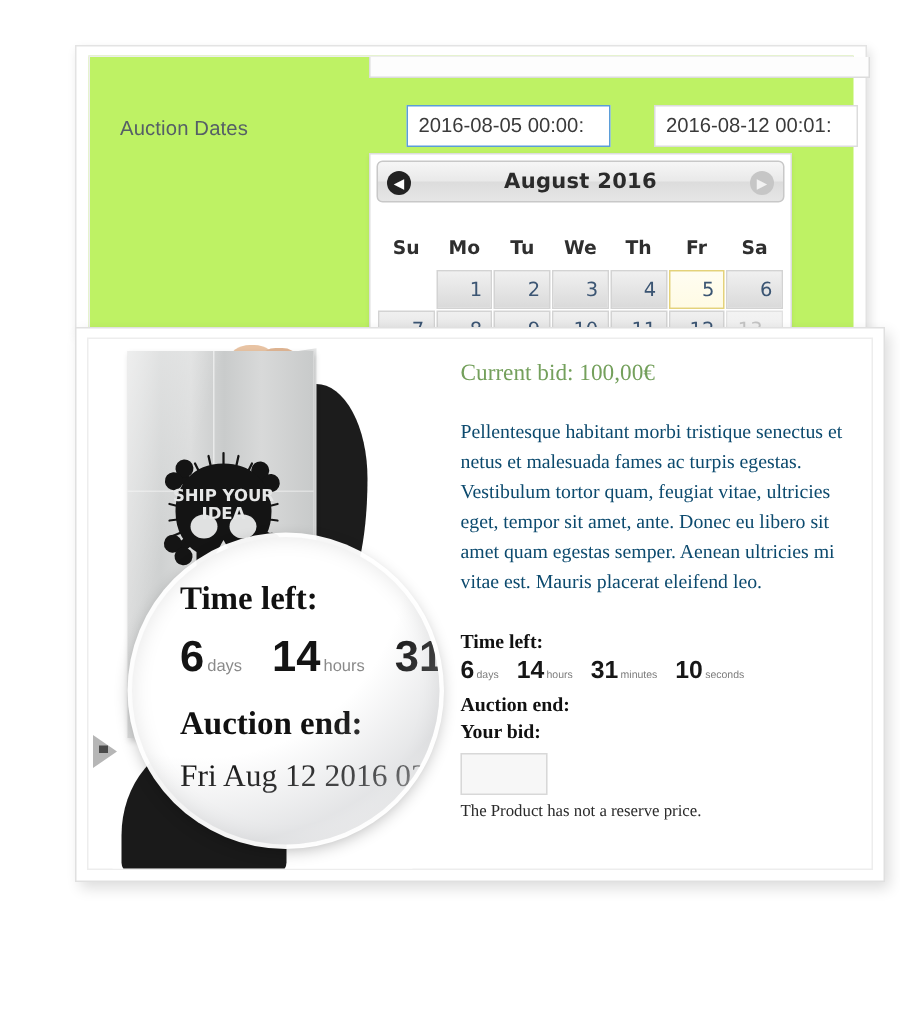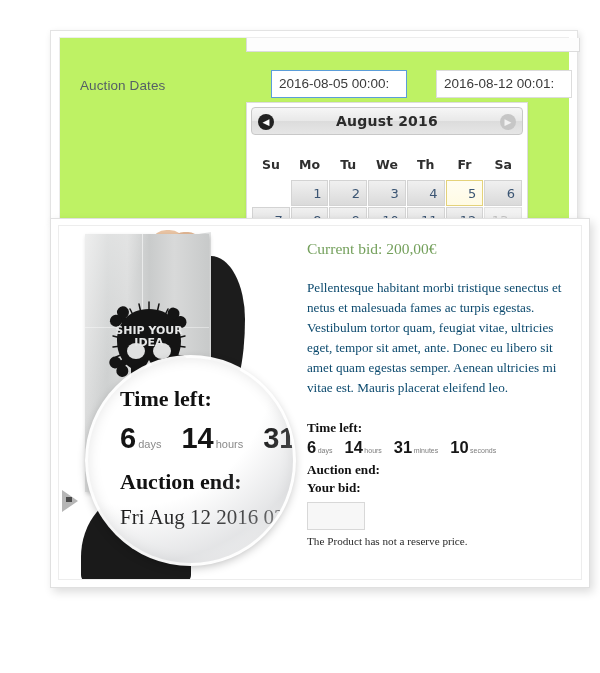--- a/index.html
+++ b/index.html
@@ -581,21 +581,21 @@
 
             <text x="48" y="38" text-anchor="middle" fill="#e6e7e7" font-family="DejaVu Sans, sans-serif" font-size="11" font-weight="bold">SHIP YOUR</text>
             <text x="48" y="50" text-anchor="middle" fill="#e6e7e7" font-family="DejaVu Sans, sans-serif" font-size="11" font-weight="bold">IDEA</text>
           </g>
         </svg>
       </div>
     </div>
 
     <div id="product-detail">
 
-      <div id="current-bid">Current bid: 200,00€</div>
+      <div id="current-bid">Current bid: 100,00€</div>
 
       <div id="product-description">Pellentesque habitant morbi tristique senectus et netus et malesuada fames ac turpis egestas. Vestibulum tortor quam, feugiat vitae, ultricies eget, tempor sit amet, ante. Donec eu libero sit amet quam egestas semper. Aenean ultricies mi vitae est. Mauris placerat eleifend leo.</div>
 
       <div class="detail-label">Time left:</div>
 
       <div id="countdown">
           <span class="cd-unit"><span class="cd-num">6</span><span class="cd-lbl">days</span></span>
           <span class="cd-unit"><span class="cd-num">14</span><span class="cd-lbl">hours</span></span>
           <span class="cd-unit"><span class="cd-num">31</span><span class="cd-lbl">minutes</span></span>
           <span class="cd-unit"><span class="cd-num">10</span><span class="cd-lbl">seconds</span></span>

